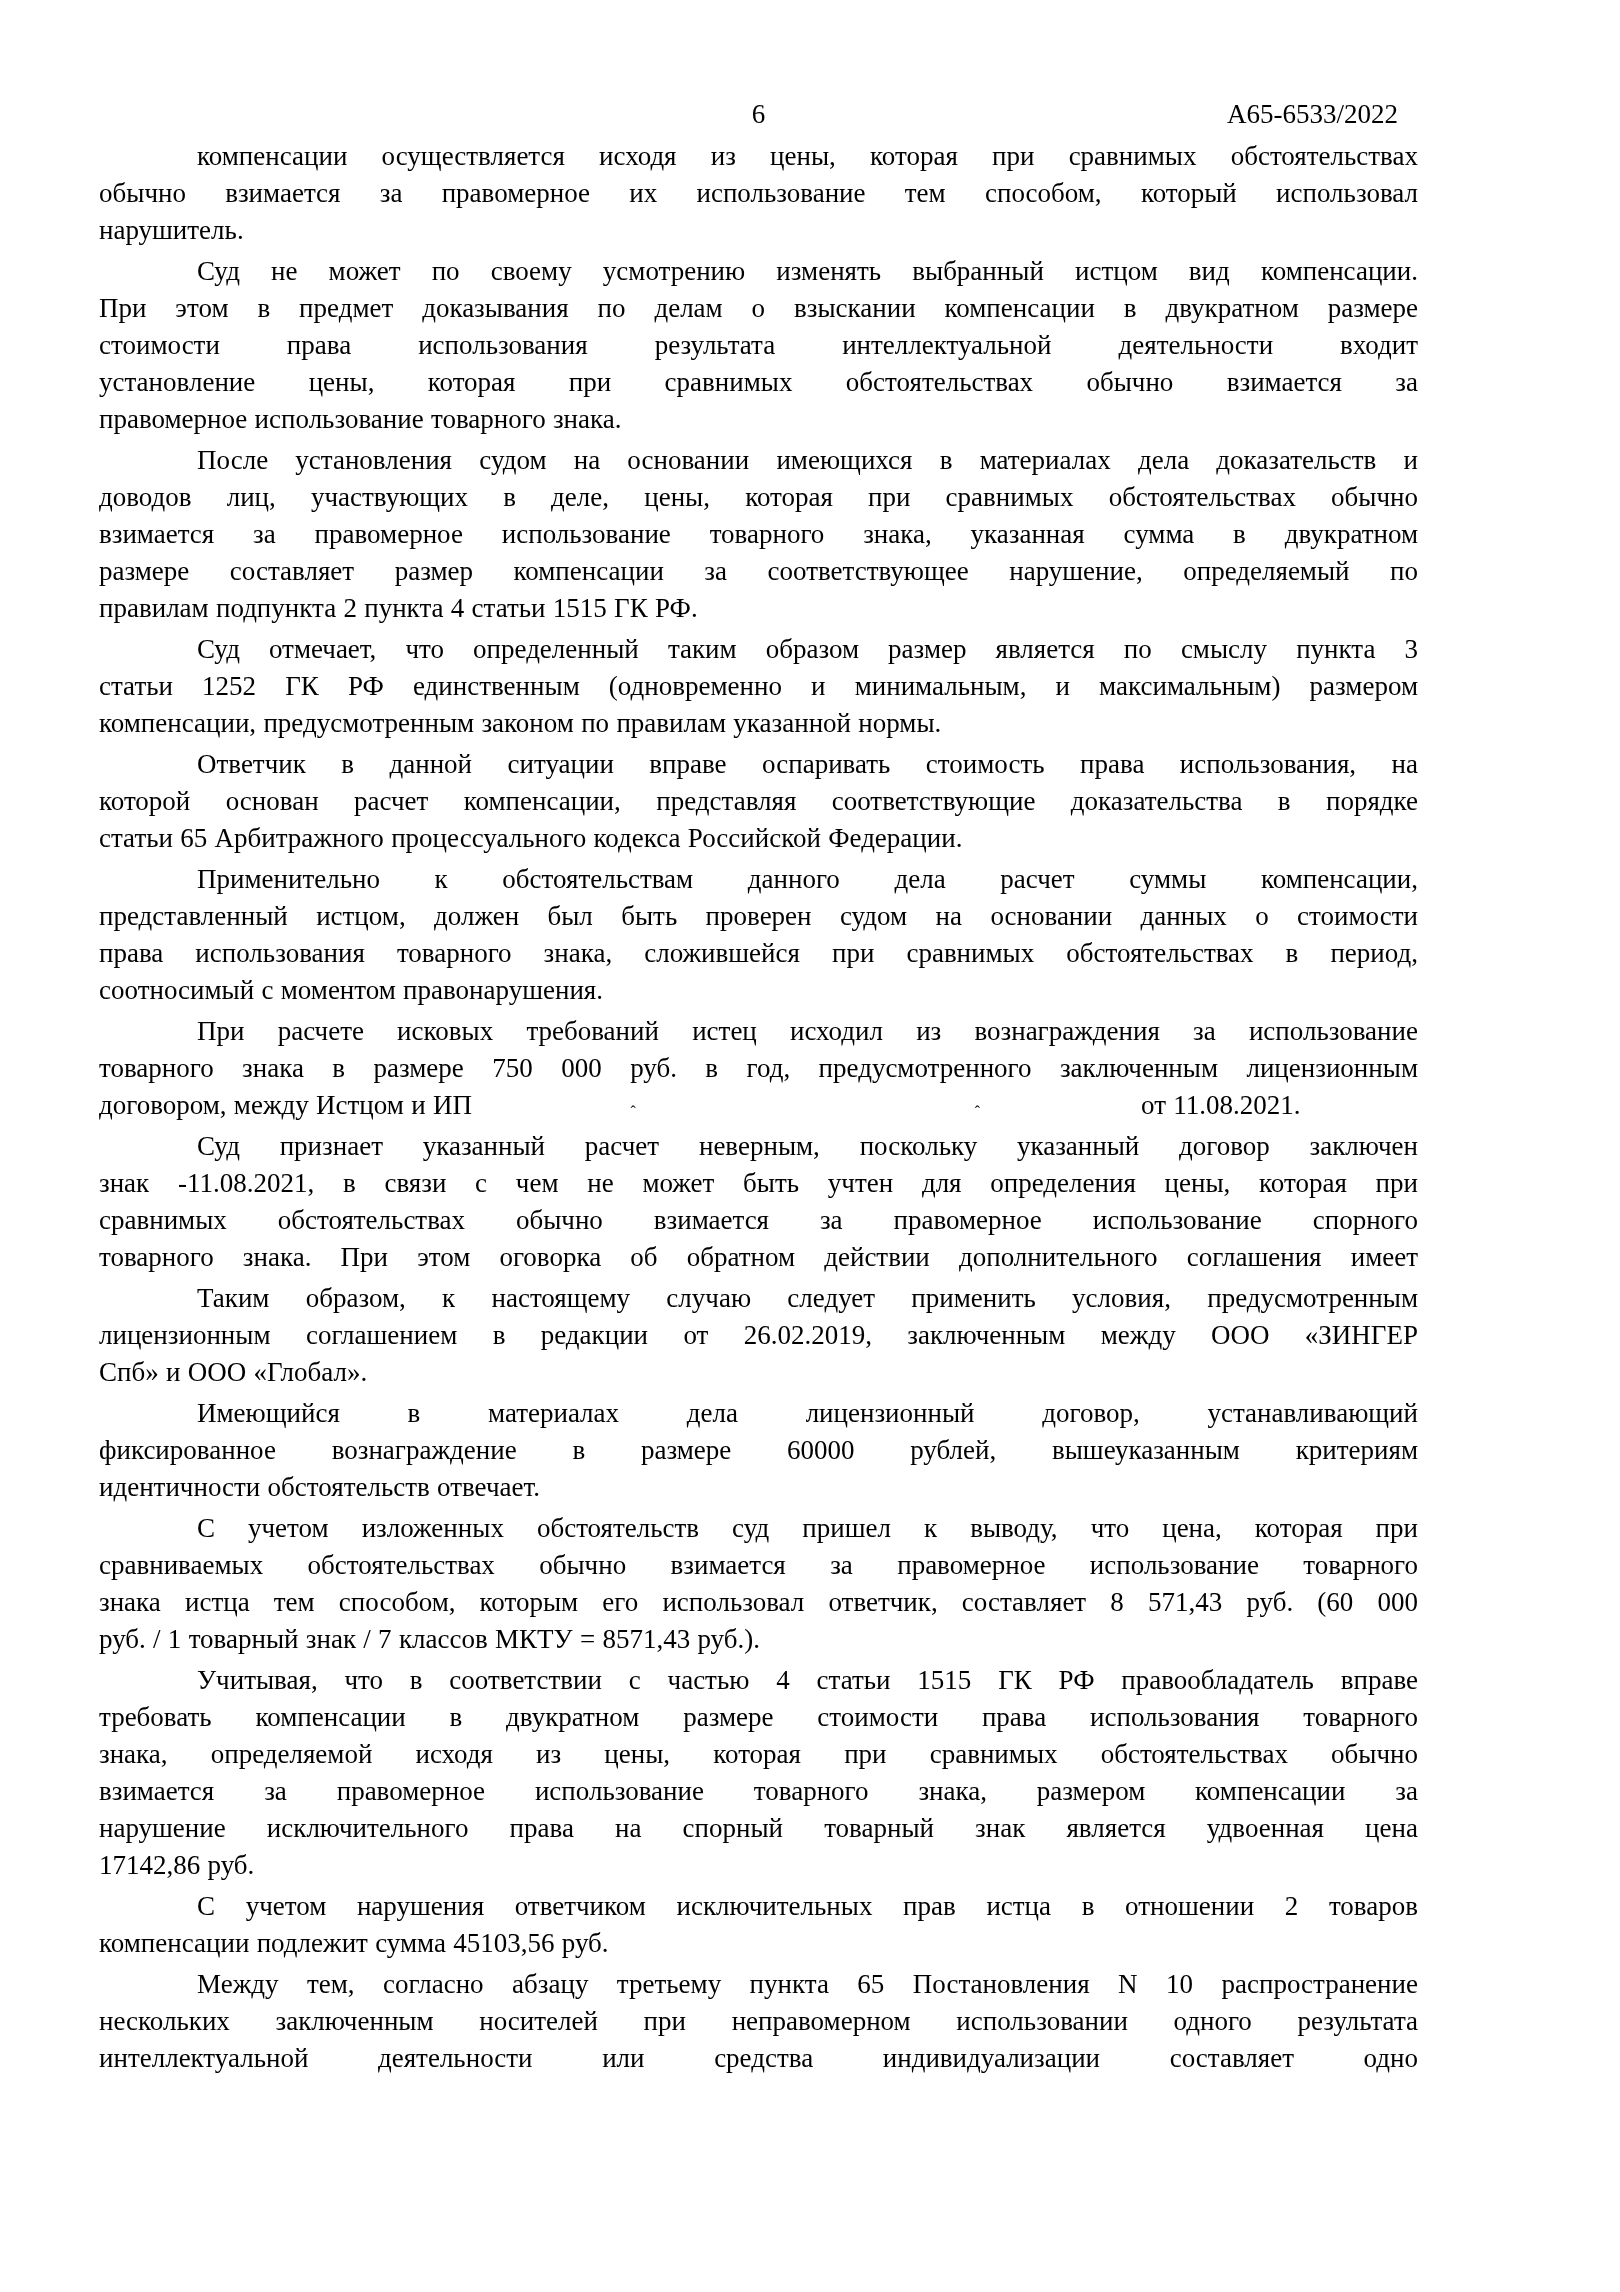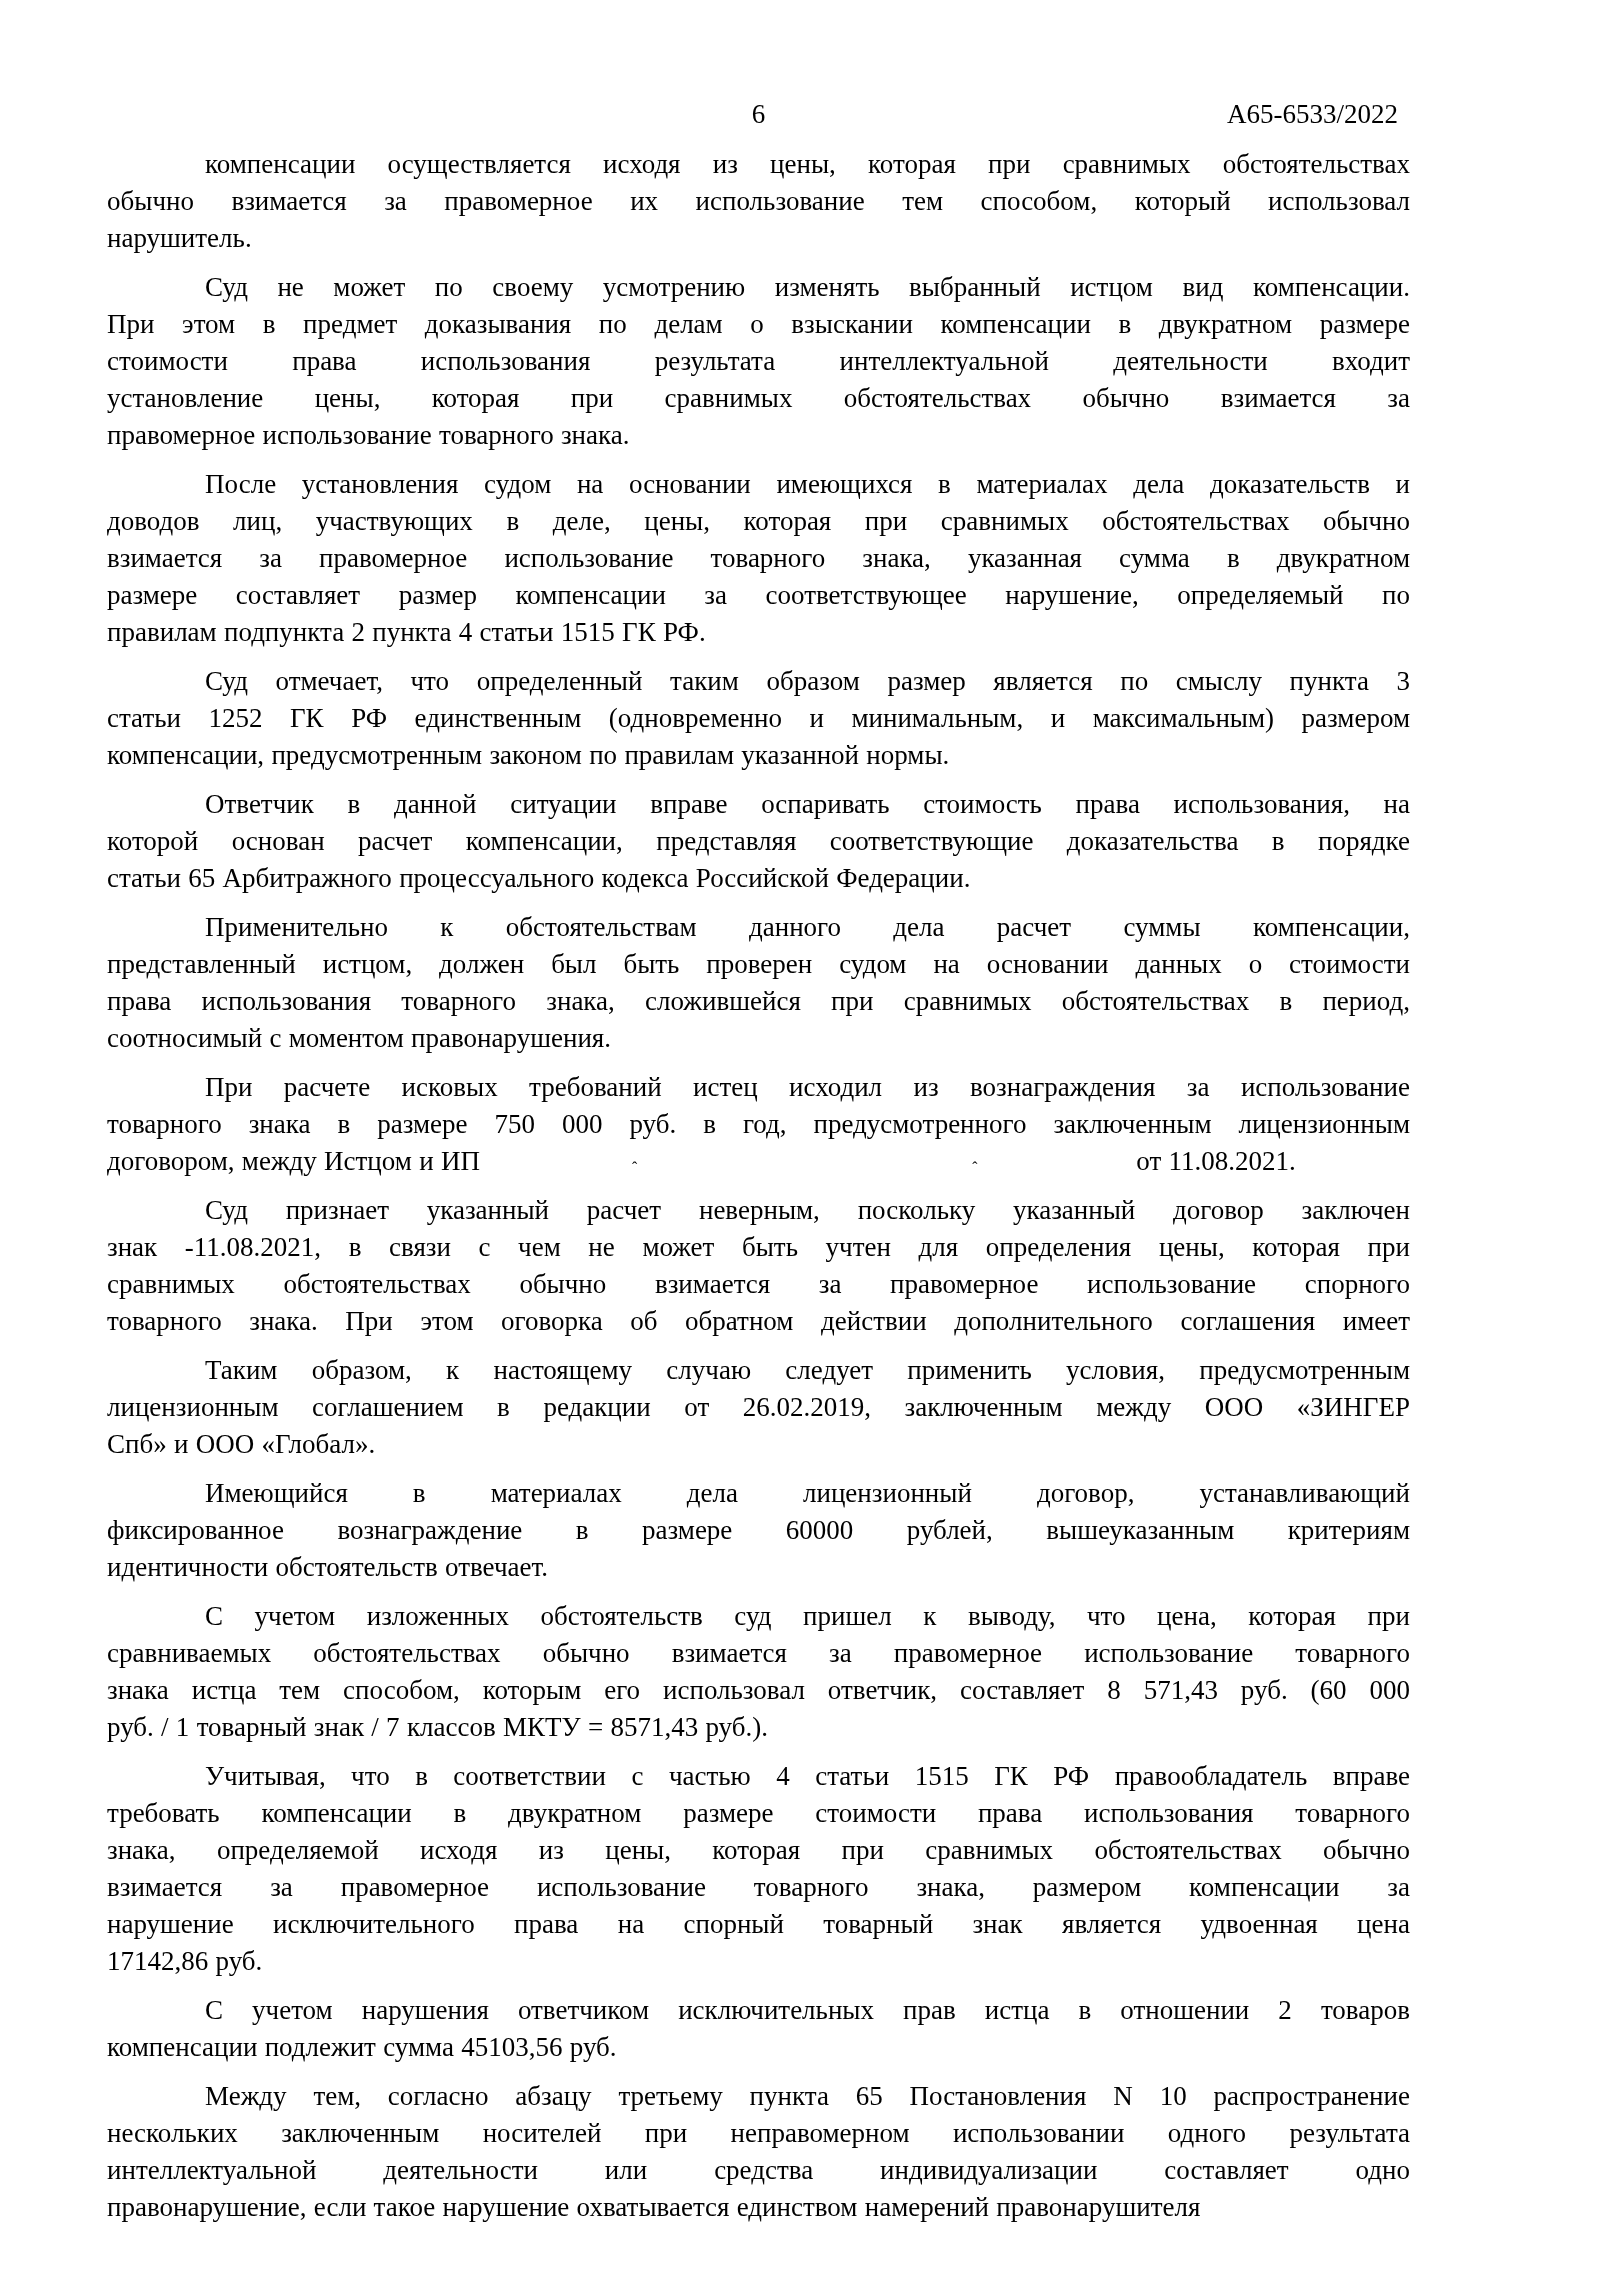--- a/index.html
+++ b/index.html
@@ -35,21 +35,21 @@
     right: 24px;
   }
   .doc-body {
     position: absolute;
     left: 95px;
     top: 134px;
     width: 1327px;
     font-size: 27px;
     line-height: 37px;
   }
-  .paragraph { margin: 12px; padding: 0; }
+  .paragraph { margin: 4px; padding: 0; }
   .line {
     text-align: justify;
     word-spacing: 0.02em;
   }
   .line.fill {
     text-align-last: justify;
   }
   .line.first {
     text-indent: 98px;
   }
@@ -152,17 +152,16 @@
         <div class="line">17142,86 руб.</div>
       </div>
       <div class="paragraph">
         <div class="line first fill">С учетом нарушения ответчиком исключительных прав истца в отношении 2 товаров</div>
         <div class="line">компенсации подлежит сумма 45103,56 руб.</div>
       </div>
       <div class="paragraph">
         <div class="line first fill">Между тем, согласно абзацу третьему пункта 65 Постановления N 10 распространение</div>
         <div class="line fill">нескольких заключенным носителей при неправомерном использовании одного результата</div>
         <div class="line fill">интеллектуальной деятельности или средства индивидуализации составляет одно</div>
-        <div class="line">правонарушение, если такое нарушение охватывается единством намерений правонарушителя</div>
       </div>
     </div>
 </div>
 
 
 </body></html>

